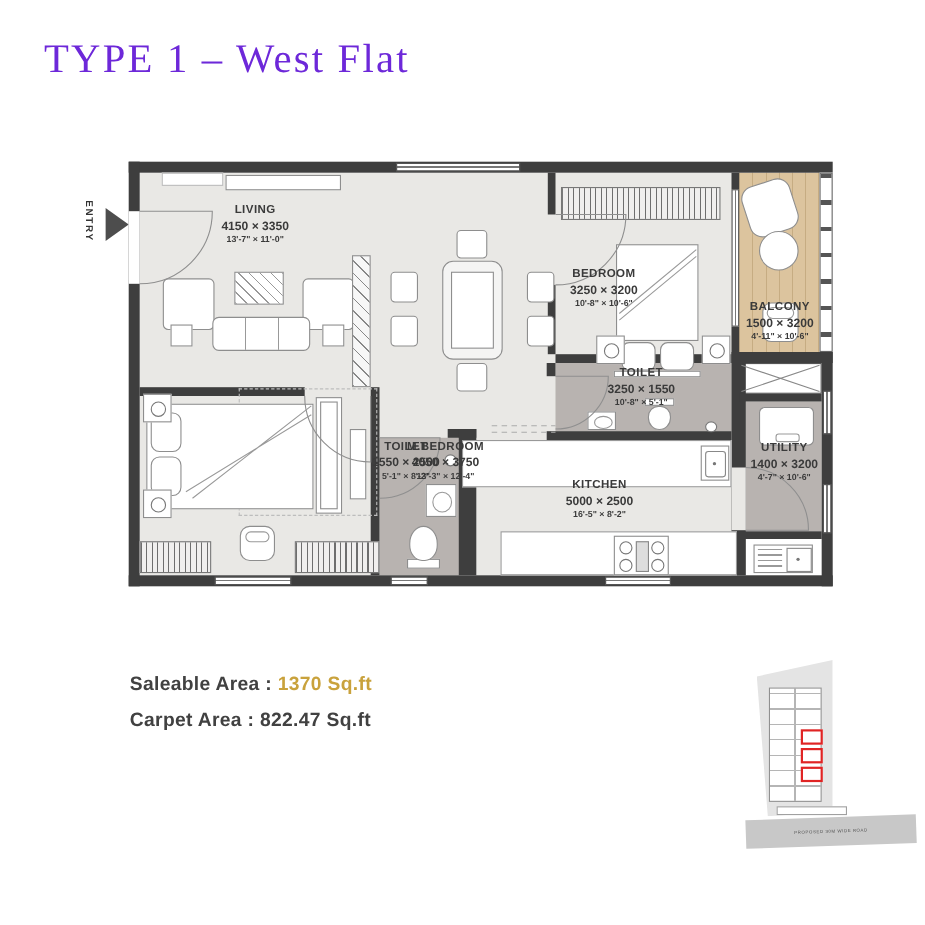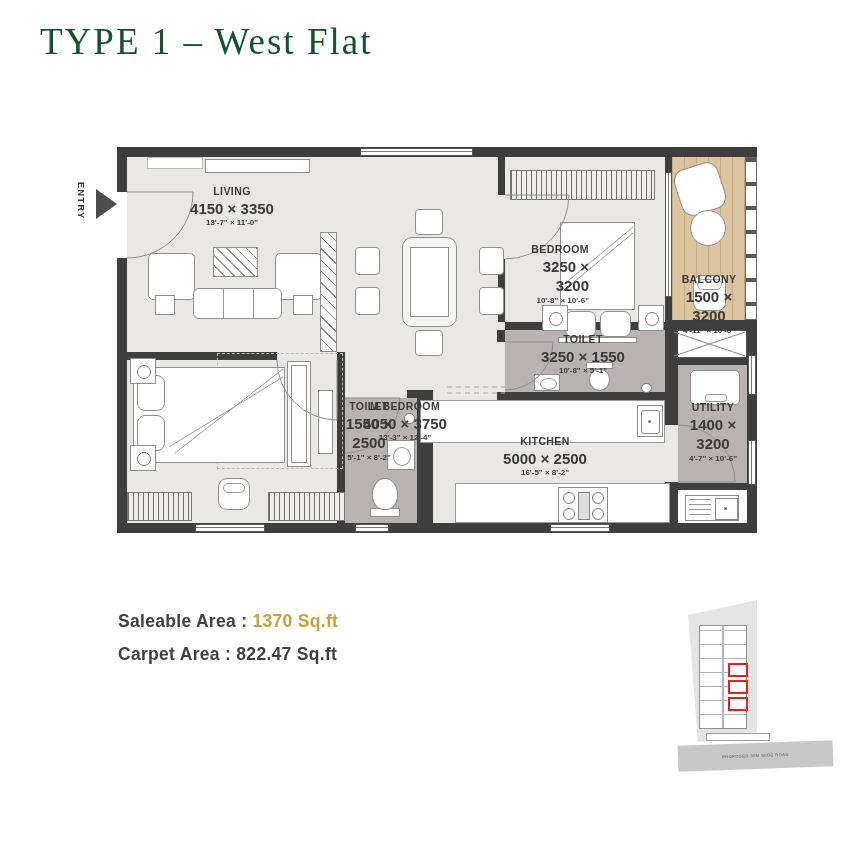--- a/index.html
+++ b/index.html
@@ -1,21 +1,21 @@
 <!DOCTYPE html>
 <html><head>
 <meta charset="utf-8">
 <style>
   html,body{margin:0;padding:0;background:#fff;}
   #page{position:relative;width:841px;height:841px;background:#fff;overflow:hidden;
         font-family:"Liberation Sans",sans-serif;}
   .abs{position:absolute;}
   
-  .page-title{position:absolute;left:40px;top:20px;font-family:"Liberation Serif",serif;
-              font-size:37px;color:#14532d;letter-spacing:2px;font-weight:400;}
+  .page-title{position:absolute;left:40px;top:32px;font-family:"Liberation Serif",serif;
+              font-size:37px;color:#6d28d9;letter-spacing:2px;font-weight:400;}
   
   #plan{position:absolute;left:117px;top:147px;width:640px;height:386px;background:#fff;}
   .wall{position:absolute;background:#3e3e3e;}
   .floor-light{position:absolute;background:#e9e8e5;}
   .floor-dark{position:absolute;background:#b8b3b0;}
   .floor-wood{position:absolute;background:#dcc49e;
       background-image:repeating-linear-gradient(90deg,#c6ac82 0 1px,rgba(0,0,0,0) 1px 12px);}
   .white-area{position:absolute;background:#fff;}
   .opening{position:absolute;background:#e9e8e5;}
   .furn{position:absolute;background:#fff;border:1px solid #8e8e8e;box-sizing:border-box;}
@@ -23,23 +23,23 @@
       background-image:repeating-linear-gradient(90deg,#6e6e6e 0 1px,rgba(0,0,0,0) 1px 5px);}
   .winH{position:absolute;background:linear-gradient(180deg,#fff 38%,#777 38%,#777 55%,#fff 55%);
       border:1px solid #555;box-sizing:border-box;}
   .winV{position:absolute;background:linear-gradient(90deg,#fff 38%,#777 38%,#777 55%,#fff 55%);
       border:1px solid #555;box-sizing:border-box;}
   .rail{position:absolute;background:#fff;border:1px solid #666;box-sizing:border-box;
       background-image:repeating-linear-gradient(180deg,#555 0 4px,rgba(0,0,0,0) 4px 24px);}
   .shaft{position:absolute;background:#fff;border:1px solid #555;box-sizing:border-box;}
   
   .rlabel{position:absolute;color:#3a3a3a;text-align:center;line-height:1.3;z-index:6;}
-  .rlabel.left{text-align:right;}
+  .rlabel.left{text-align:center;}
   .rname{font-size:10.5px;letter-spacing:.4px;font-weight:700;}
-  .rmm{font-size:15px;font-weight:600;}
+  .rmm{font-size:11px;font-weight:600;}
   .rft{font-size:8px;font-weight:600;}
   .circle-glyph{position:absolute;border:1px solid #777;border-radius:50%;background:#fff;}
   .dot{position:absolute;width:3px;height:3px;border-radius:50%;background:#777;}
   
   .entry-arrow{position:absolute;left:96px;top:189px;width:0;height:0;
       border-top:15px solid rgba(0,0,0,0);border-bottom:15px solid rgba(0,0,0,0);
       border-left:21px solid #4d4d4d;}
   .entry-text{position:absolute;left:76px;top:182px;height:48px;writing-mode:vertical-rl;
       font-size:9px;letter-spacing:1.5px;color:#333;font-weight:600;}
   

